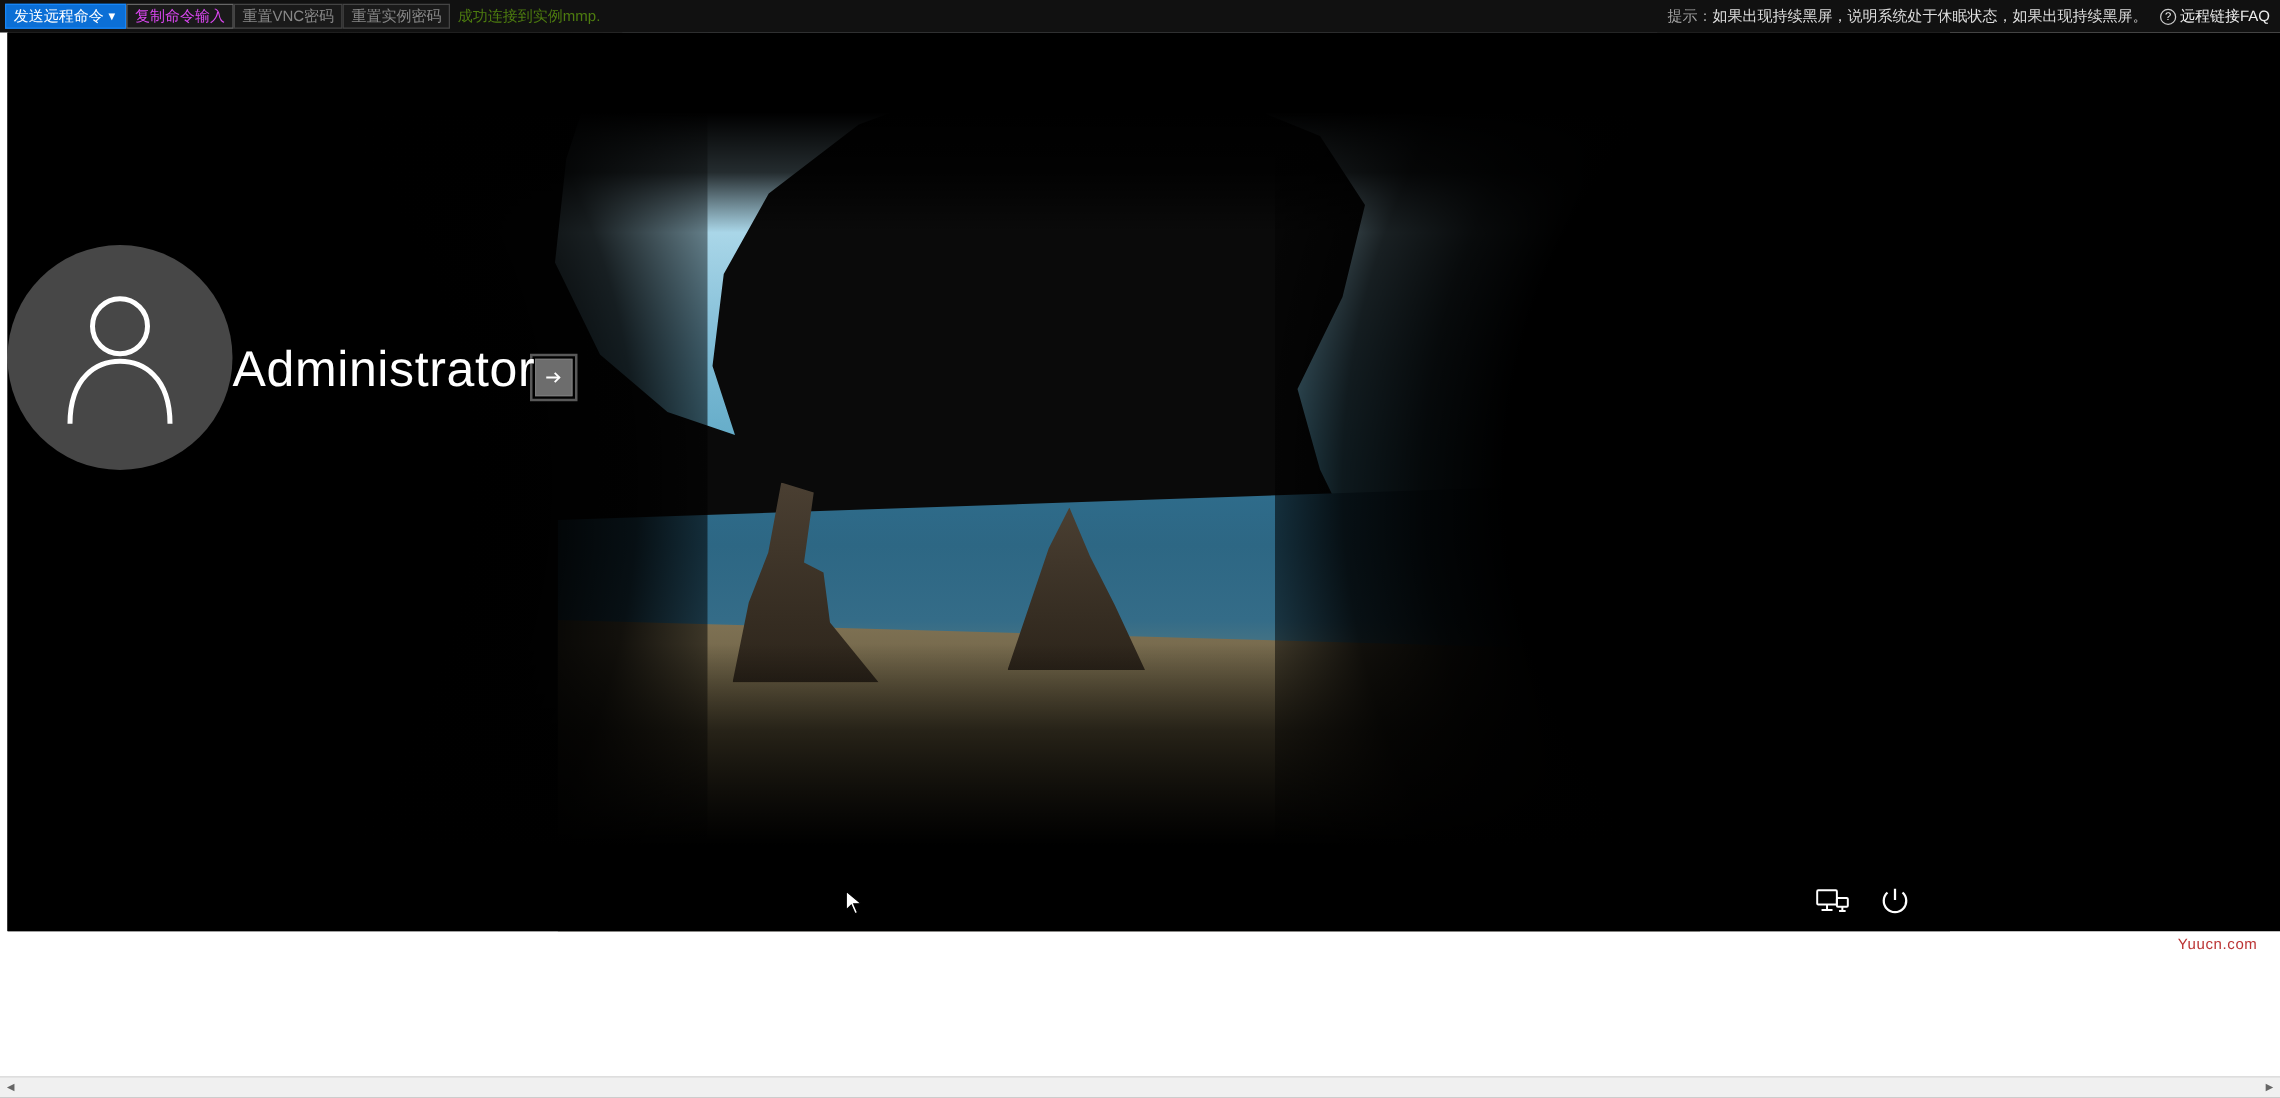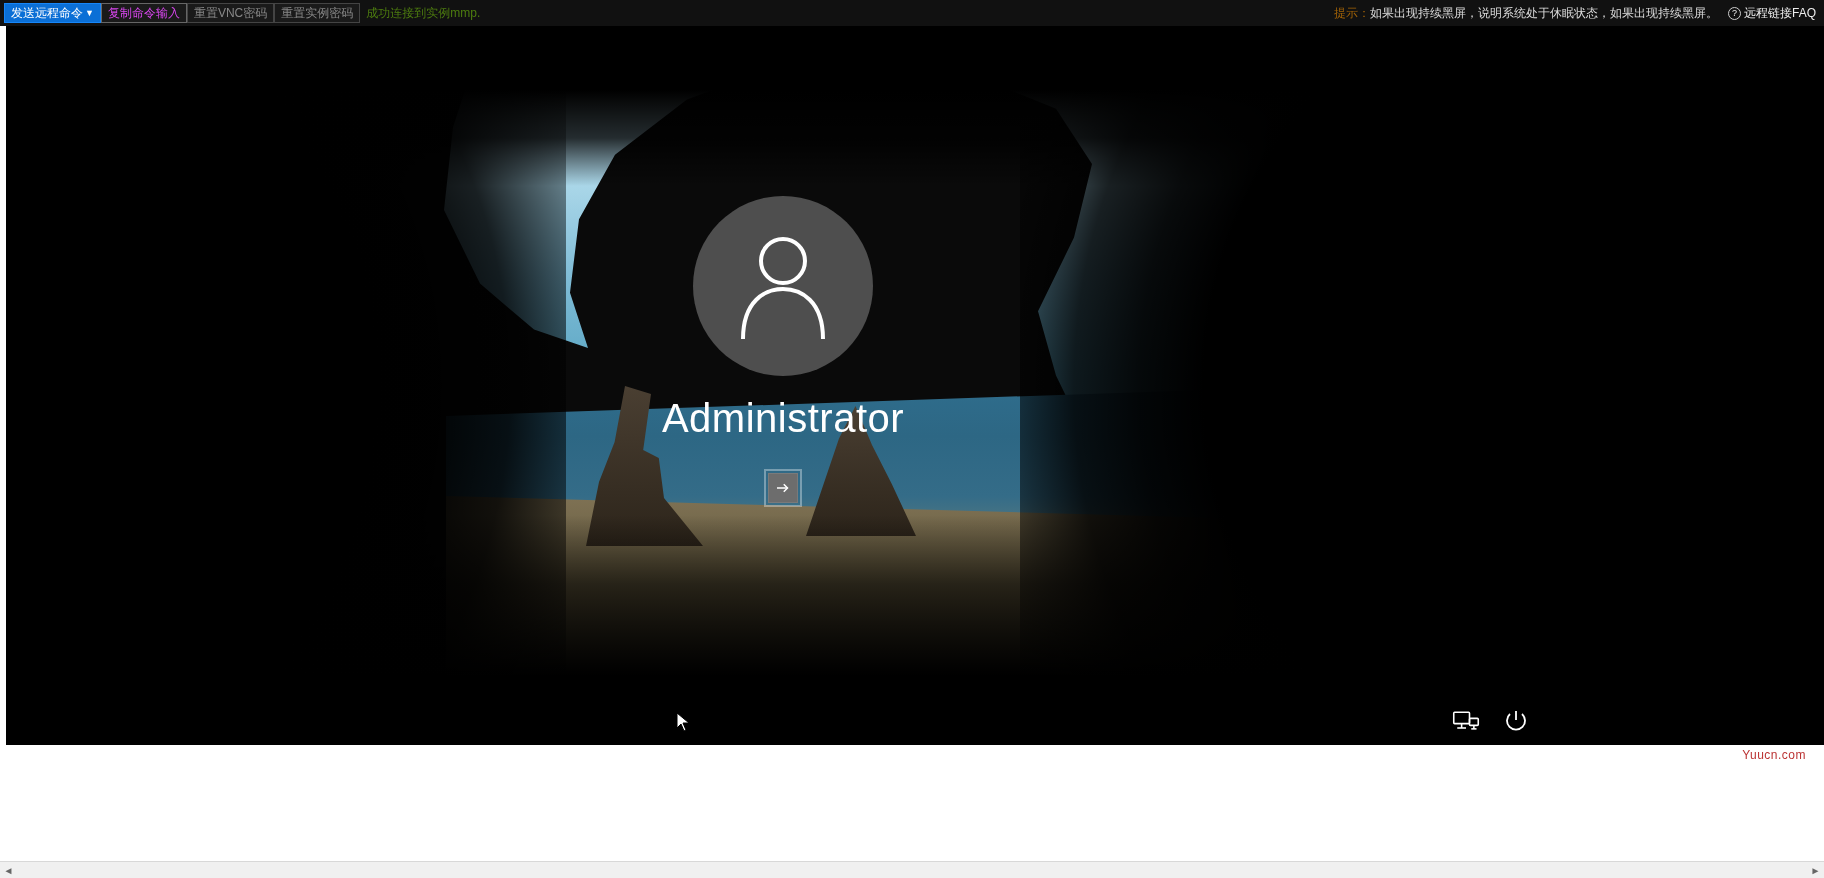--- a/index.html
+++ b/index.html
@@ -16,21 +16,21 @@
     display: inline-flex; align-items: center; justify-content: center;
     height: 20px; padding: 0 6px; font-size: 12px; cursor: pointer;
     border: 1px solid #666; background: #1a1a1a; color: #d946ef;
     user-select: none;
   }
   .btn-primary { background: #0b6fd6; border-color: #1786f7; color: #fff; }
   .btn-disabled { color: #888; border-color: #444; cursor: default; }
   .caret-down { margin-left: 2px; font-size: 9px; }
   .status-text { color: #4d7c0f; font-weight: normal; margin-left: 6px; white-space: nowrap; }
   .spacer { flex: 1; }
-  .tip-label { color: #a16207; }
+  .tip-label { color: #a3a3a3; }
   .tip-text { color: #ddd; margin-right: 10px; }
   .faq-link { color: #eee; display: inline-flex; align-items: center; gap: 3px; margin-right: 4px; text-decoration: none; cursor: pointer; }
   .help-circle { width: 13px; height: 13px; border: 1px solid #ccc; border-radius: 50%; display: inline-flex; align-items: center; justify-content: center; font-size: 9px; line-height: 1; }
 
   .vnc-area {
     position: absolute; left: 6px; top: 26px; width: 1554px; height: 719px;
     background: #000; overflow: hidden;
   }
   .vnc-black-side {
     position:absolute; right:0; top:26px; width: calc(1824px - 6px - 1554px); height:719px; background:#000;
@@ -78,21 +78,21 @@
   .cave-top {
     position: absolute; left: 0; right: 0; top: 0; height: 160px;
     background: linear-gradient(180deg,#000 40%,rgba(0,0,0,0.8) 70%,rgba(0,0,0,0) 100%);
   }
   .cave-bottom {
     position: absolute; left: 0; right: 0; bottom: 0; height: 230px;
     background: linear-gradient(0deg,#000 30%,rgba(0,0,0,0.6) 70%,rgba(0,0,0,0) 100%);
   }
 
   .login-center {
-    position: absolute; left: 0; right: 0; top: 170px; display: flex; flex-direction: column; align-items: center;
+    position: absolute; left: 0; right: 0; top: 170px; display: flex; flex-direction: row; align-items: center;
   }
   .avatar-circle {
     width: 180px; height: 180px; border-radius: 50%;
     background: rgba(255,255,255,0.28);
     display: flex; align-items: center; justify-content: center;
   }
   .avatar-svg { width: 100px; height: 110px; stroke: #fff; stroke-width: 4; fill: none; }
   .username {
     margin-top: 20px; font-size: 40px; font-weight: 300; color: #fff;
     letter-spacing: 0.5px;

